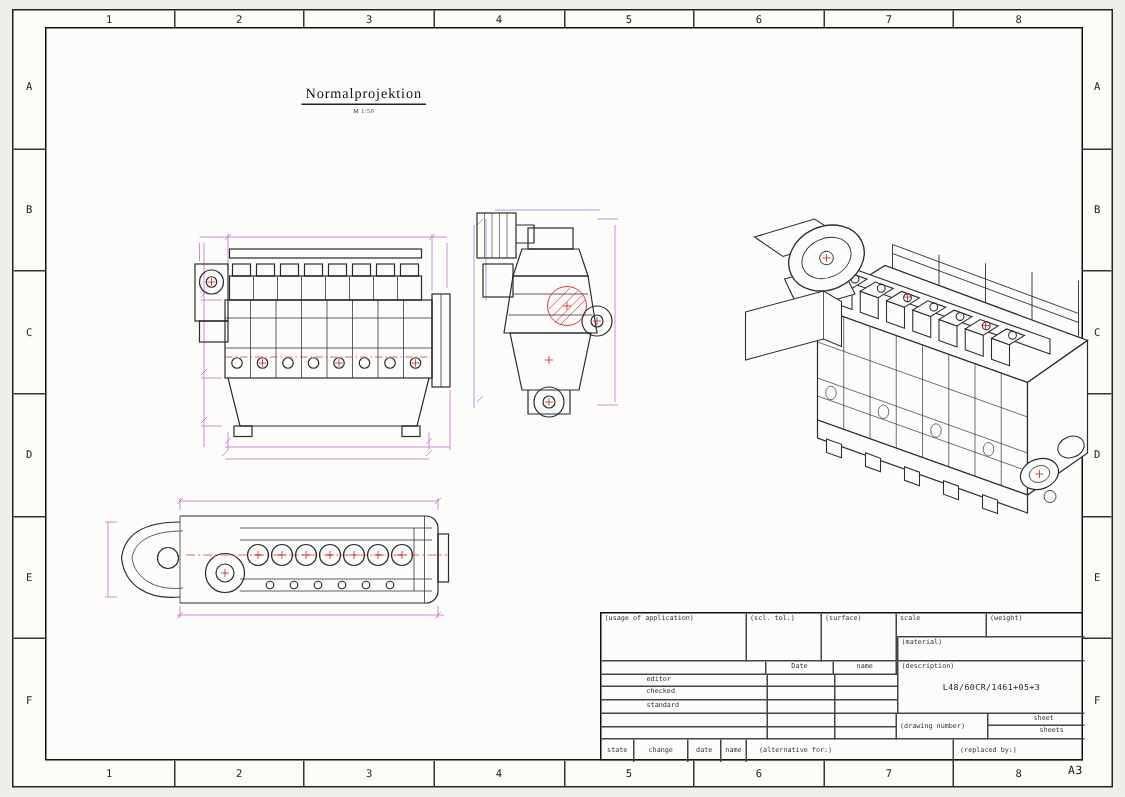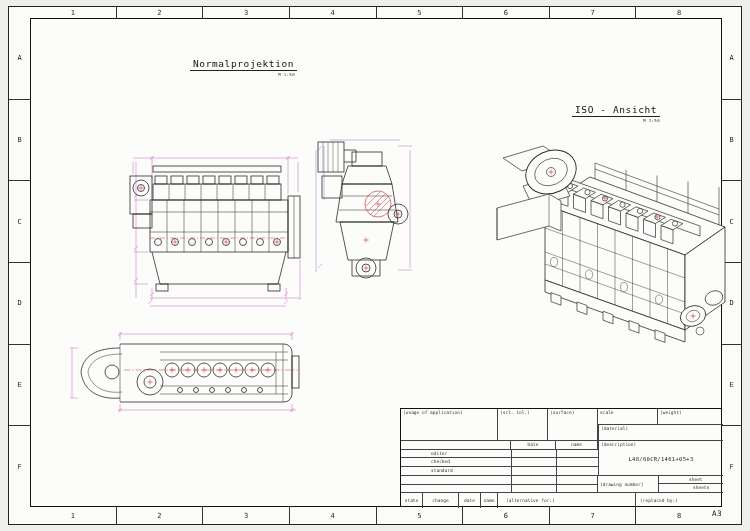--- a/index.html
+++ b/index.html
@@ -17,21 +17,21 @@
   .strip-top .gcell, .strip-bottom .gcell { border-right:1px solid #333; }
   .strip-top .gcell:last-child, .strip-bottom .gcell:last-child { border-right:none; }
   .strip-left { left:9px; top:18px; width:21px; height:489px; flex-direction:column; }
   .strip-right { left:722px; top:18px; width:19px; height:489px; flex-direction:column; }
   .strip-left .gcell, .strip-right .gcell { border-bottom:1px solid #333; }
   .strip-left .gcell:last-child, .strip-right .gcell:last-child { border-bottom:none; }
 
   .drawing { position:absolute; left:0; top:0; width:750px; height:531px; pointer-events:none; }
 
   
-  .view-title { position:absolute; text-align:right; color:#111; }
+  .view-title { position:absolute; text-align:center; color:#111;font-family:Liberation Serif, serif; }
   .view-title .t { display:inline-block; font-size:9.5px; letter-spacing:0.6px; border-bottom:1px solid #222; padding:0 3px 1px 3px; white-space:nowrap; }
   .view-title .s { display:block; font-size:4px; letter-spacing:0.4px; color:#333; margin-top:1px; }
   .vt-normal { left:190px; top:52px; width:105px; }
   .vt-iso { left:572px; top:98px; width:88px; }
 
   
   .title-block { position:absolute; left:400px; top:408px; width:322px; height:99px; border:1px solid #111; background:#fcfcfa; font-size:4.5px; color:#333; }
   .cell { position:absolute; overflow:hidden; line-height:1.15; }
   .br { border-right:0.8px solid #444; }
   .bb { border-bottom:0.8px solid #444; }
@@ -300,24 +300,20 @@
       <use href="#rcross" x="693" y="316"></use>
       <use href="#rcross" x="605" y="198"></use>
       <use href="#rcross" x="657" y="217"></use>
     </g>
   </svg>
 
   <div class="view-title vt-normal">
     <span class="t">Normalprojektion</span>
     <span class="s">M 1:50</span>
   </div>
-  <div class="view-title vt-iso">
-    <span class="t">ISO - Ansicht</span>
-    <span class="s">M 1:50</span>
-  </div>
 
   <div class="title-block">
     <div class="cell br bb" style="left:0;top:0;width:97px;height:32px;">
       <span class="lbl">(usage of application)</span>
     </div>
     <div class="cell br bb" style="left:97px;top:0;width:50px;height:32px;">
       <span class="lbl">(scl. tol.)</span>
     </div>
     <div class="cell br bb" style="left:147px;top:0;width:50px;height:32px;">
       <span class="lbl">(surface)</span>

